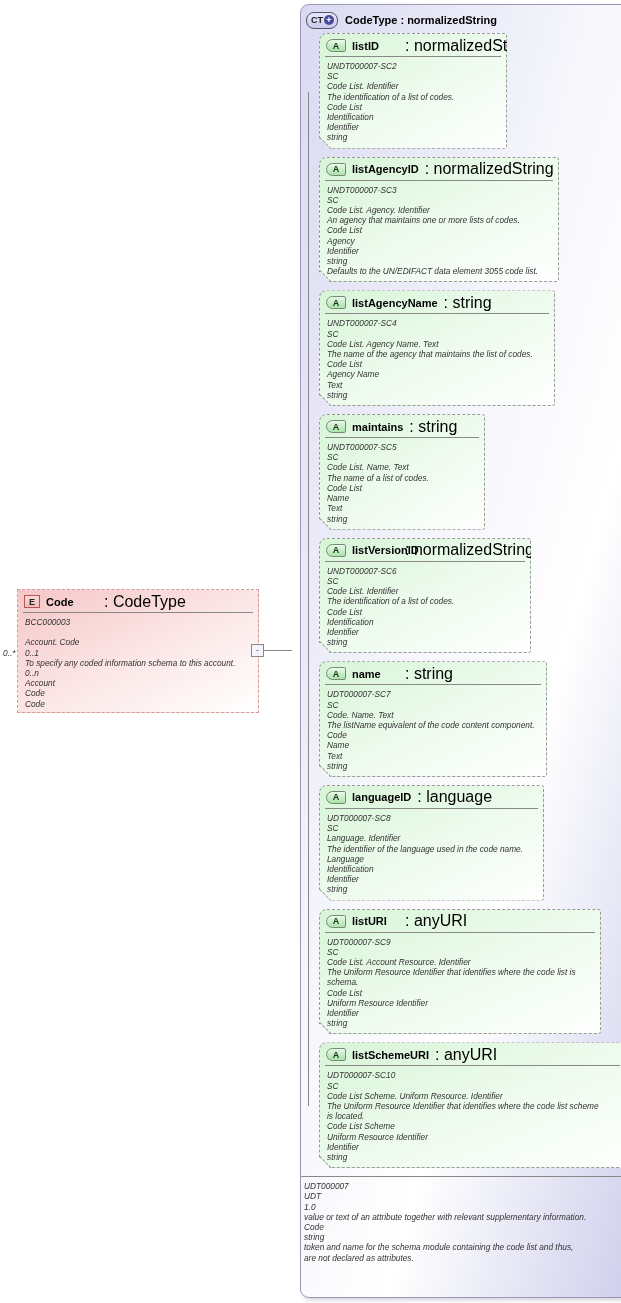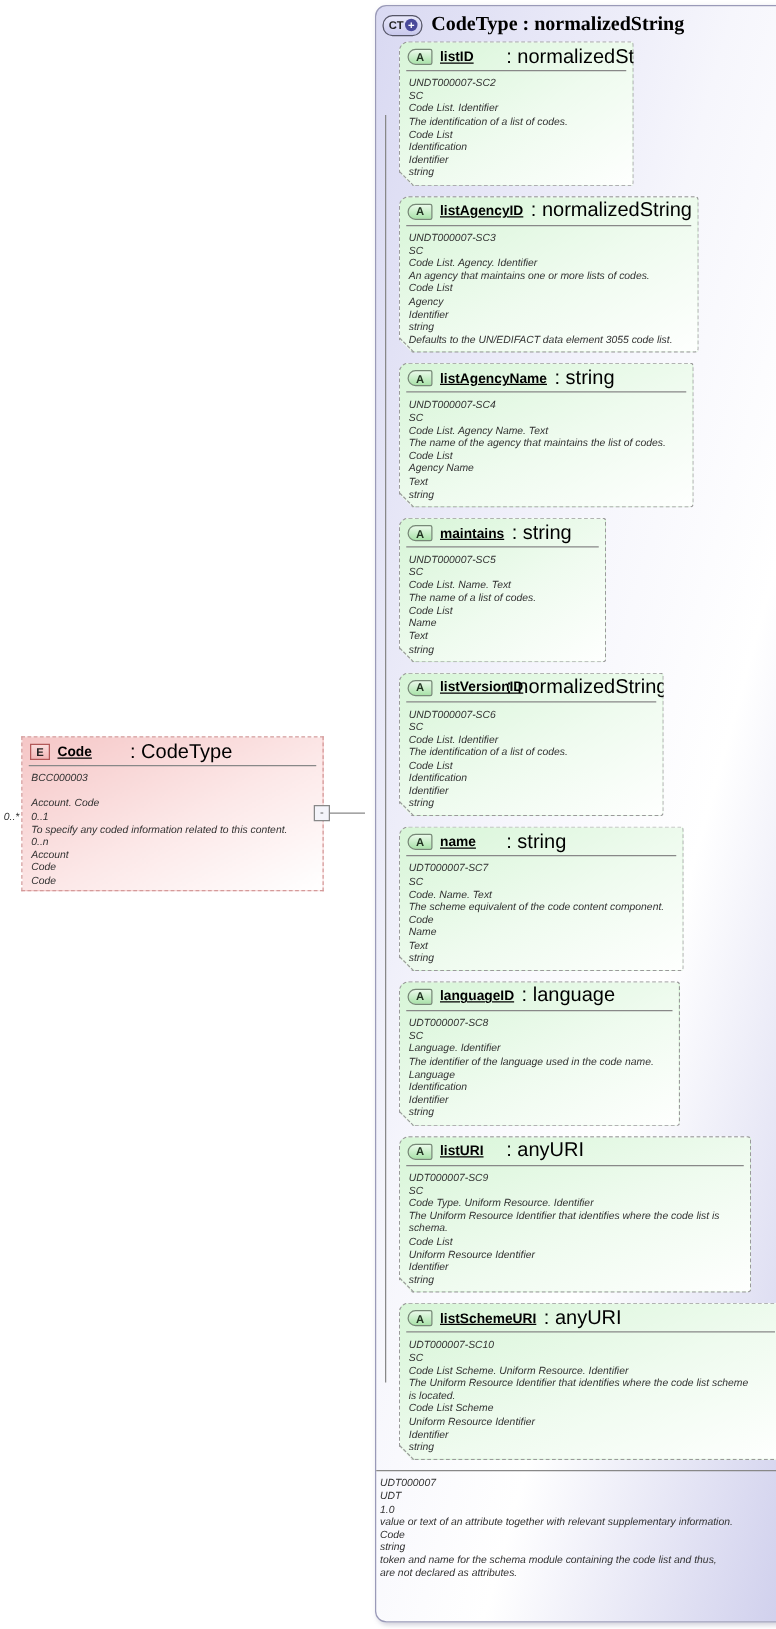--- a/index.html
+++ b/index.html
@@ -18,42 +18,42 @@
   .ct-icon{
     display:inline-flex;align-items:center;box-sizing:border-box;
     border:1.5px solid #555566;border-radius:8px;height:17px;padding:0 3px 0 4px;
     background:linear-gradient(#e8e8fa,#c9c9ec);font-weight:bold;font-size:9px;color:#222;
   }
   .ct-plus{
     display:inline-flex;align-items:center;justify-content:center;
     width:10px;height:10px;border-radius:50%;background:#4a4a9a;color:#fff;
     font-size:9px;font-weight:bold;margin-left:1px;line-height:10px;
   }
-  .ct-title{font-size:16px;font-weight:bold;color:#000;font-family:Liberation Serif, serif;}
+  .ct-title{font-size:11px;font-weight:bold;color:#000;}
   
   .tree-vline{position:absolute;left:7px;width:0;border-left:1px solid #888;}
   
   .attr-box{
     position:relative;box-sizing:border-box;margin:0 0 8px 18px;
     border:1px dashed #9a9a9a;border-radius:8px 3px 3px 3px;
     background:linear-gradient(to bottom right,#d7f5d7 0%,#effbef 55%,#fefffe 100%);
     clip-path:polygon(0 0,100% 0,100% 100%,11px 100%,0 calc(100% - 11px));
     padding:3px 4px 5px 4px;
   }
   .attr-box::before{
     content:'';position:absolute;left:-14px;top:50%;width:13px;border-top:1px solid #888;
   }
   .attr-title{display:flex;align-items:center;gap:6px;height:17px;padding-left:2px;}
   .a-icon{
     display:inline-flex;align-items:center;justify-content:center;flex:0 0 auto;
     width:20px;height:13px;box-sizing:border-box;border:1px solid #778877;
     border-radius:7px 2px 2px 7px;background:linear-gradient(#eafaea,#a9e2a9);
     font-size:9px;font-weight:bold;color:#223322;
   }
-  .attr-name{font-size:11px;font-weight:bold;color:#000;min-width:47px;white-space:nowrap;text-decoration:underline;}
+  .attr-name{font-size:11px;font-weight:bold;color:#000;min-width:47px;white-space:nowrap;}
   .attr-type{font-size:16px;font-weight:normal;color:#000;white-space:nowrap;}
   .sep{border-top:1px solid #888;margin:2px 1px 3px 1px;}
   .tlines{padding:1px 1px 0 3px;}
   .tline{font-size:8.3px;font-style:italic;color:#333;line-height:10.2px;white-space:nowrap;}
   
   .doc-section{margin:2px 4px 0 0;}
   .doc-section .sep{margin:0 0 3px 0;}
   .doc-section .tline{white-space:nowrap;}
   
   .elem-box{
@@ -92,21 +92,21 @@
     <span class="e-icon">E</span>
     <span class="attr-name elem-name">Code</span>
     <span class="attr-type">: CodeType</span>
   </div>
   <div class="sep"></div>
   <div class="tlines">
       <div class="tline">BCC000003</div>
       <div class="tline">&nbsp;</div>
       <div class="tline">Account. Code</div>
       <div class="tline">0..1</div>
-      <div class="tline">To specify any coded information related to this content.</div>
+      <div class="tline">To specify any coded information schema to this account.</div>
       <div class="tline">0..n</div>
       <div class="tline">Account</div>
       <div class="tline">Code</div>
       <div class="tline">Code</div>
     </div>
 </div>
 
 <div class="minus-node">-</div>
 <div class="conn-hline"></div>
 
@@ -226,21 +226,21 @@
     <div class="attr-title">
       <span class="a-icon">A</span>
       <span class="attr-name">name</span>
       <span class="attr-type">: string</span>
     </div>
     <div class="sep"></div>
     <div class="tlines">
         <div class="tline">UDT000007-SC7</div>
         <div class="tline">SC</div>
         <div class="tline">Code. Name. Text</div>
-        <div class="tline">The scheme equivalent of the code content component.</div>
+        <div class="tline">The listName equivalent of the code content component.</div>
         <div class="tline">Code</div>
         <div class="tline">Name</div>
         <div class="tline">Text</div>
         <div class="tline">string</div>
       </div>
     <div class="notch"></div>
   </div>
 
   <div class="attr-box" style="width:225px">
     <div class="attr-title">
@@ -265,21 +265,21 @@
   <div class="attr-box" style="width:282px">
     <div class="attr-title">
       <span class="a-icon">A</span>
       <span class="attr-name">listURI</span>
       <span class="attr-type">: anyURI</span>
     </div>
     <div class="sep"></div>
     <div class="tlines">
         <div class="tline">UDT000007-SC9</div>
         <div class="tline">SC</div>
-        <div class="tline">Code Type. Uniform Resource. Identifier</div>
+        <div class="tline">Code List. Account Resource. Identifier</div>
         <div class="tline">The Uniform Resource Identifier that identifies where the code list is</div>
         <div class="tline">schema.</div>
         <div class="tline">Code List</div>
         <div class="tline">Uniform Resource Identifier</div>
         <div class="tline">Identifier</div>
         <div class="tline">string</div>
       </div>
     <div class="notch"></div>
   </div>
 

